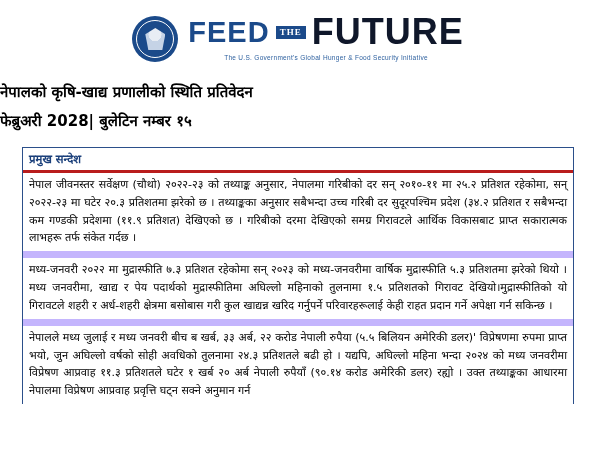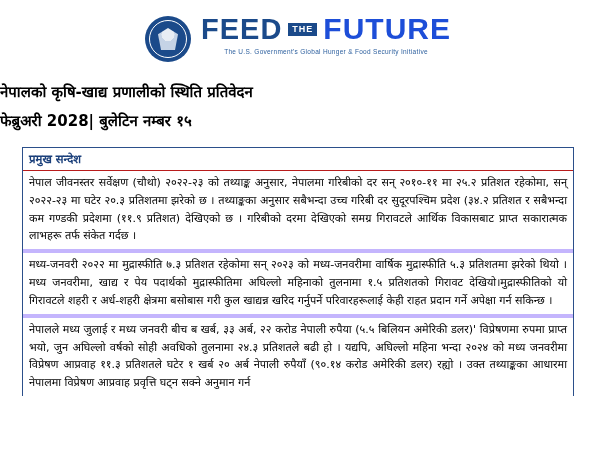--- a/index.html
+++ b/index.html
@@ -75,29 +75,29 @@
     font-family: "Liberation Sans", sans-serif;
     font-weight: bold;
     font-size: 29px;
     letter-spacing: 1px;
     color: #1b4a8a;
     line-height: 1;
   }
   .future-text {
     font-family: "Liberation Sans", sans-serif;
     font-weight: bold;
-    font-size: 30px;
+    font-size: 36px;
     letter-spacing: 1px;
-    color: #1d4ed8;
+    color: #0f172a;
     line-height: 1;
   }
   .the-badge {
     background: #1b4a8a;
     color: #ffffff;
-    font-family: Liberation Sans, sans-serif;
+    font-family: Liberation Serif, serif;
     font-size: 9px;
     font-weight: bold;
     letter-spacing: 1px;
     padding: 2px 4px;
     line-height: 1;
     align-self: center;
   }
   .tagline {
     margin-top: 4px;
     font-family: "Liberation Sans", sans-serif;
@@ -120,30 +120,30 @@
     line-height: 1.9;
   }
 
   
   .content {
     margin: 12px 22px 0 22px;
     border: 1px solid #2b4f8a;
     border-bottom: none;
   }
   .section-head {
-    border-bottom: 1px solid #b91c1c;
+    border-bottom: 3px solid #b91c1c;
     padding: 3px 6px 4px 6px;
     font-family: "DejaVu Sans", sans-serif;
     font-weight: bold;
     font-size: 11.5px;
     color: #1a3f7a;
     background: #ffffff;
   }
   .para {
-    border-bottom: 4px solid #c4b5fd;
+    border-bottom: 7px solid #c4b5fd;
     padding: 3px 6px 4px 6px;
     font-family: "DejaVu Sans", sans-serif;
     font-size: 11px;
     line-height: 1.62;
     color: #000000;
     text-align: justify;
   }
   .para:last-child {
     border-bottom: none;
   }

